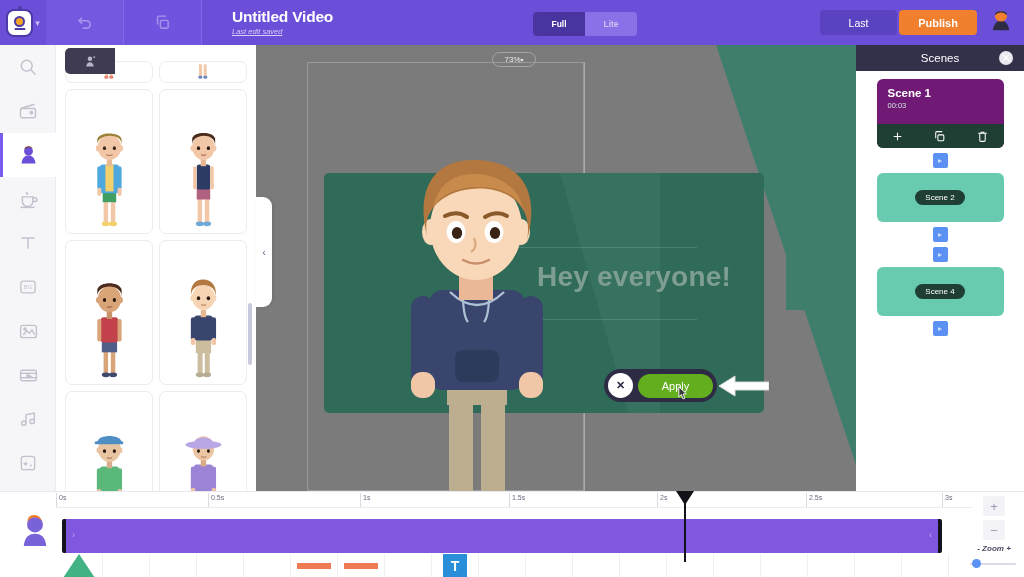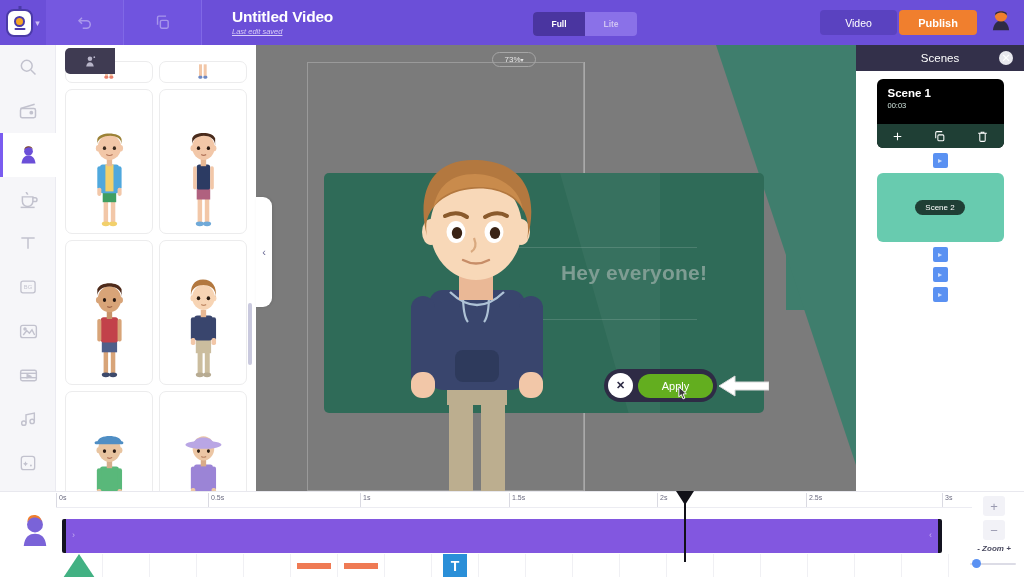--- a/index.html
+++ b/index.html
@@ -171,21 +171,21 @@
     background: #2f6b58; border-radius: 5px; overflow: hidden;
   }
   .slide-tri {
     position: absolute; left: 216px; top: -70px;
     width: 0; height: 0;
     border-left: 120px solid transparent;
     border-top: 420px solid rgba(255,255,255,0.045);
   }
   .hey-text {
     position: absolute; left: 195px; top: 88px; width: 230px;
-    text-align: center; color: #7e9d93; font-size: 21px; font-weight: bold;
+    text-align: center; color: #7e9d93; font-size: 28px; font-weight: bold;
     letter-spacing: .2px;
   }
   .hey-rule {
     position: absolute; left: 190px; width: 183px; height: 1px;
     background: rgba(255,255,255,.14);
   }
   .zoom-pill {
     position: absolute; left: 236px; top: 7px; width: 44px; height: 15px;
     border: 1px solid #a6a6a6; border-radius: 9px;
     display: flex; align-items: center; justify-content: center; gap: 0;
@@ -236,23 +236,23 @@
   .scenes-close {
     position: absolute; right: 11px; top: 6px; width: 14px; height: 14px;
     border-radius: 50%; background: #e8e8ee; color: #6e6e86;
     font-size: 8px; display: flex; align-items: center;
     justify-content: center; cursor: pointer;
   }
   .scene-card {
     position: relative; width: 127px; margin: 0 auto; border-radius: 6px;
     overflow: hidden; cursor: pointer;
   }
-  .scene-card.selected { height: 69px; background: #000000; }
+  .scene-card.selected { height: 69px; background: #701a75; }
   .scene-card.plain {
-    height: 69px; background: #68cbaf;
+    height: 49px; background: #68cbaf;
     display: flex; align-items: center; justify-content: center;
   }
   .scene-title {
     position: absolute; left: 11px; top: 8px;
     color: #fff; font-size: 11.5px; font-weight: bold;
   }
   .scene-time {
     position: absolute; left: 11px; top: 22px;
     color: #cfe3dc; font-size: 7.5px;
   }
@@ -380,21 +380,21 @@
     <div class="title-block">
       <div class="title-main">Untitled Video</div>
       <div class="title-sub">Last edit saved</div>
     </div>
 
     <div class="mode-toggle">
       <div class="mode-seg active">Full</div>
       <div class="mode-seg">Lite</div>
     </div>
 
-    <div class="share-btn">Video</div>
+    <div class="share-btn">Last</div>
     <div class="publish-btn">Publish</div>
 
     <div class="user-av">
       <svg width="26" height="26" viewBox="0 0 32 32">
         <path d="M6 26 C7 17 12 14 16 14 C20 14 25 17 26 26 Z" fill="#2e2b45"></path>
         <ellipse cx="16" cy="9" rx="7.5" ry="6.5" fill="#f07f2e"></ellipse>
         <path d="M9 8 C11 3 21 3 23 8 L23 5 C20 2 12 2 9 5 Z" fill="#2e2b45"></path>
       </svg>
     </div>
   </div>
@@ -752,20 +752,23 @@
 
     <div class="transition-btn">
       <span>▸</span>
     </div>
 
 
     <div class="transition-btn">
       <span>▸</span>
     </div>
 
+    <div class="scene-card plain">
+      <span class="scene-pill">Scene 4</span>
+    </div>
 
     <div class="transition-btn">
       <span>▸</span>
     </div>
   </div>
 
   <div class="timeline">
     <svg class="tl-avatar" viewBox="0 0 32 36">
       <path d="M4 34 C5 24 10 21 16 21 C22 21 27 24 28 34 Z" fill="#7a63d8"></path>
       <circle cx="16" cy="11" r="8.5" fill="#7a63d8"></circle>

